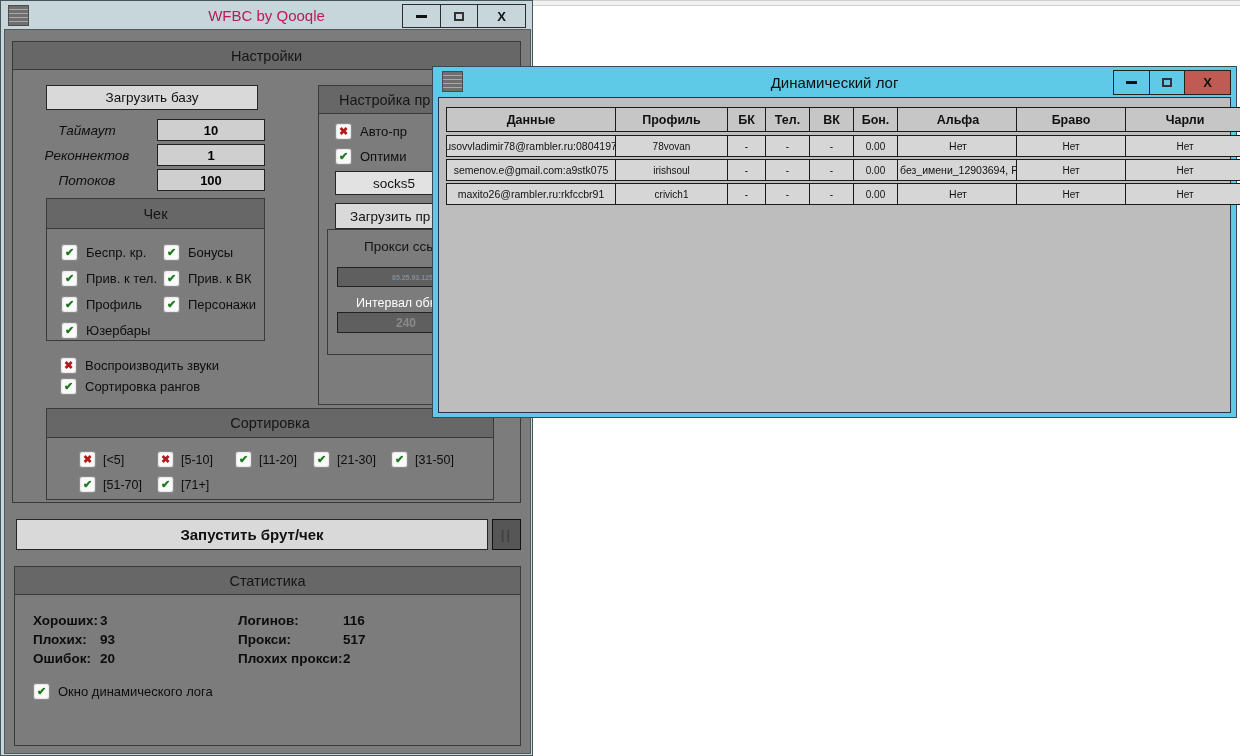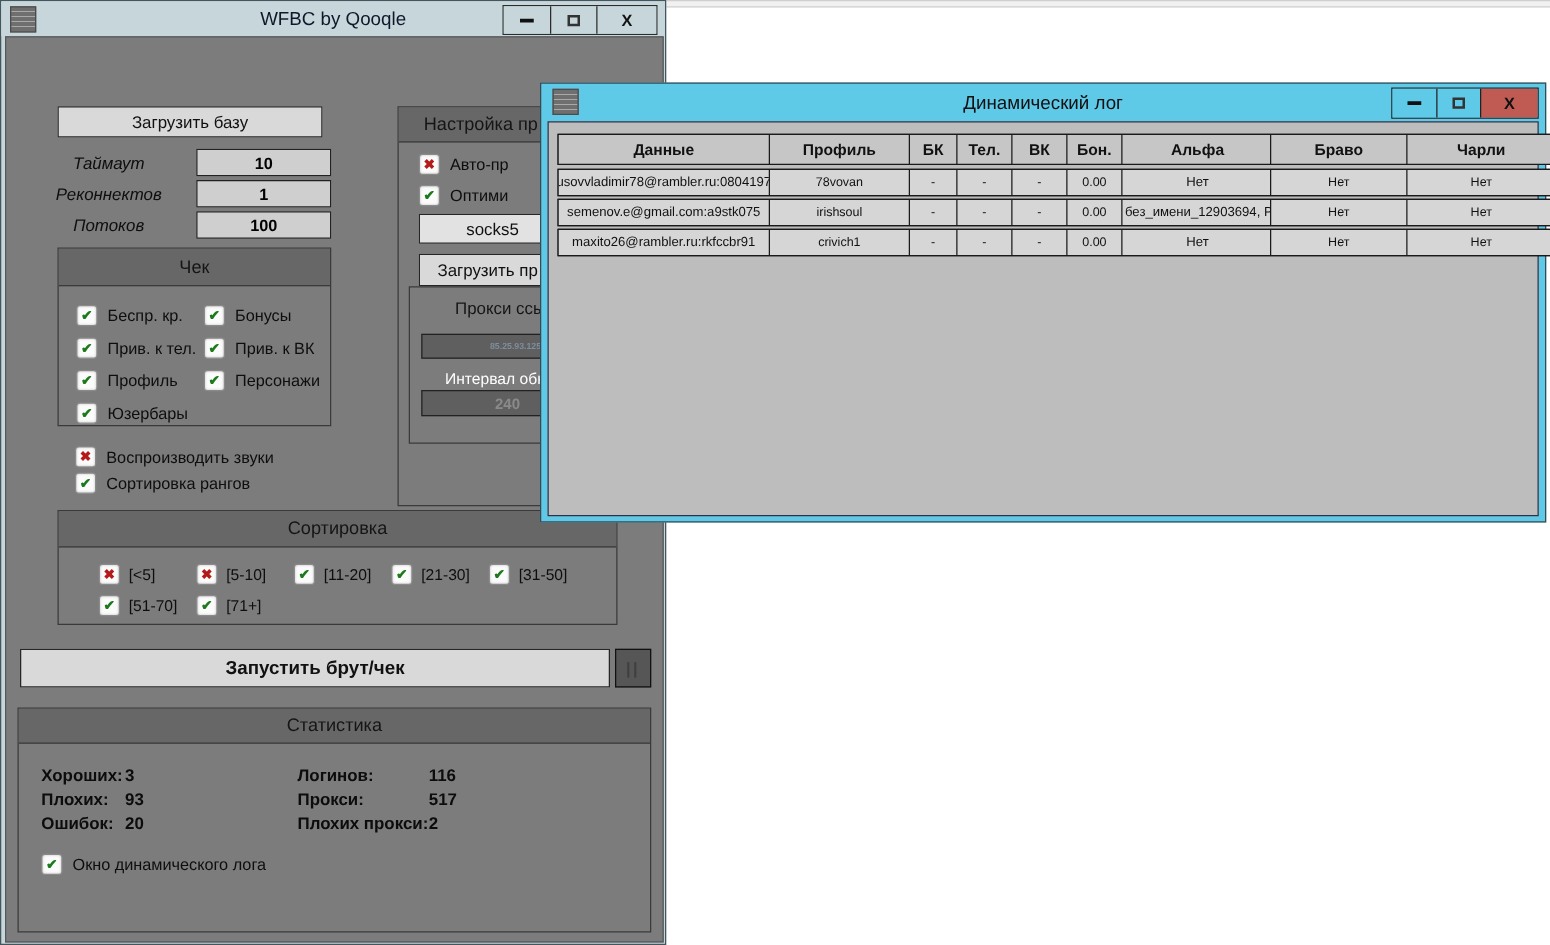--- a/index.html
+++ b/index.html
@@ -14,21 +14,21 @@
 
   
   .main-win { left:0; top:0; width:533px; height:756px; background:#c6d6da;
     border:1px solid #44555c; }
   .main-title { left:0; top:0; width:100%; height:28px; background:#c6d6da;
     display:flex; align-items:center; }
   .win-icon { position:absolute; left:7px; top:4px; width:21px; height:21px;
     background:#6f6f6f; border:1px solid #4c4c4c;
     background-image:repeating-linear-gradient(#6f6f6f 0 3px, #a9a9a9 3px 4px); }
   .main-title-text { position:absolute; left:0; width:100%; text-align:center;
-    font-size:15px; color:#0f172a; }
+    font-size:15px; color:#be185d; }
   .ctl-box { position:absolute; top:3px; right:6px; display:flex; border:1px solid #2c2c2c; }
   .ctl-btn { width:37px; height:22px; background:#c6d6da; border-left:1px solid #2c2c2c;
     display:flex; align-items:center; justify-content:center; font-weight:bold;
     font-size:13px; color:#111; }
   .ctl-btn:first-child { border-left:none; }
   .ctl-close { width:48px; }
   .glyph-min { width:11px; height:3px; background:#111; }
   .glyph-max { width:10px; height:9px; border:2px solid #333; background:transparent; }
   .main-body { left:3px; top:28px; width:527px; height:725px; background:#7c7c7c;
     border:1px solid #54595c; }
@@ -123,20 +123,23 @@
           </span>
         <span class="ctl-btn">
             <span class="glyph-max"></span>
           </span>
         <span class="ctl-btn ctl-close">X</span>
       </span>
     </div>
 
     <div class="abs main-body">
 
+      <div class="group-box" style="left:7px; top:11px; width:509px; height:462px;">
+        <div class="group-head" style="height:28px;">Настройки</div>
+      </div>
 
       <div class="btn" style="left:41px; top:55px; width:212px; height:25px;">Загрузить базу</div>
 
       <div class="field-label" style="left:17px; top:93px; width:130px;">Таймаут</div>
       <div class="field" style="left:152px; top:89px; width:108px; height:22px;">10</div>
 
       <div class="field-label" style="left:17px; top:118px; width:130px;">Реконнектов</div>
       <div class="field" style="left:152px; top:114px; width:108px; height:22px;">1</div>
 
       <div class="field-label" style="left:17px; top:143px; width:130px;">Потоков</div>

